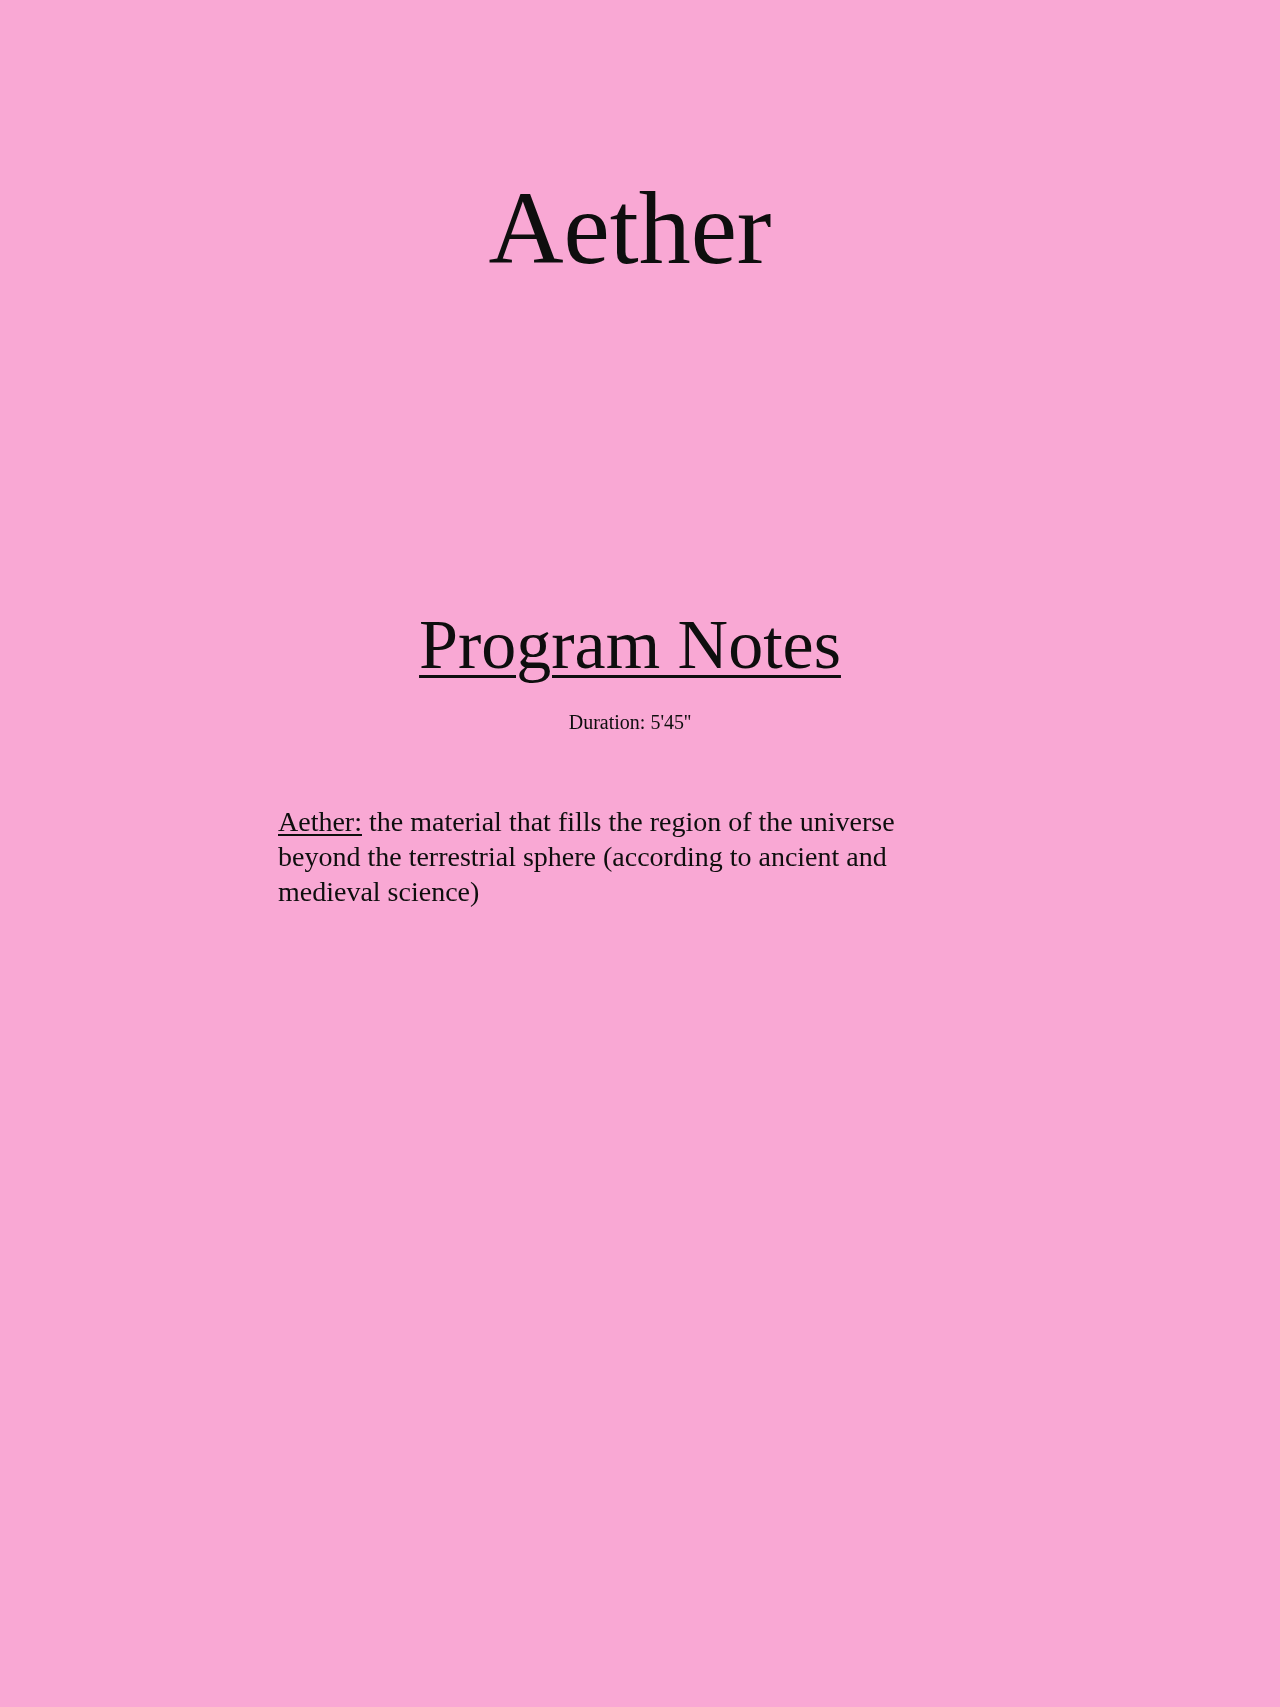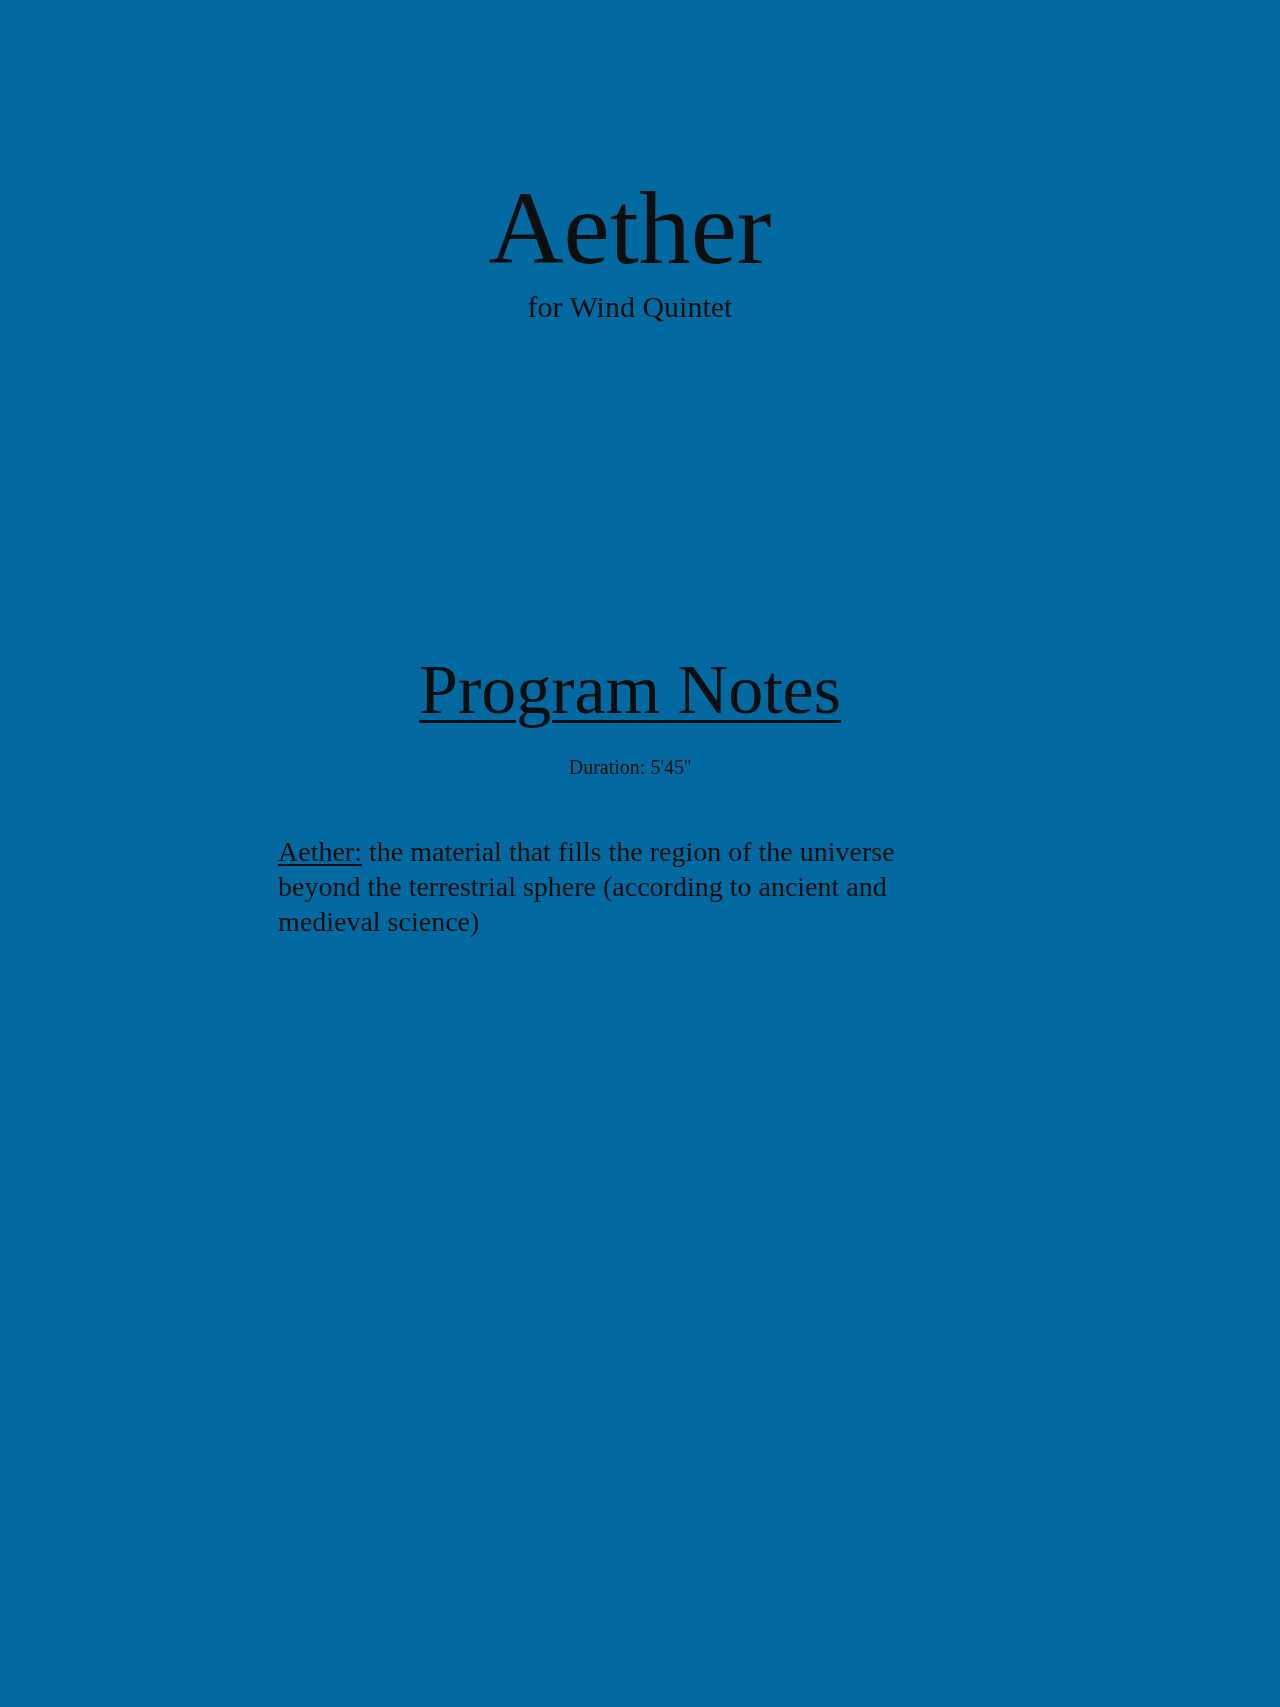--- a/index.html
+++ b/index.html
@@ -48,44 +48,43 @@
     text-decoration-thickness: 3px;
     text-underline-offset: 7px;
   }
   .duration {
     margin: 27px 0 0 0;
     font-size: 20px;
     line-height: 34px;
     text-align: center;
   }
   .body-text {
-    margin-top: 50px;
+    margin-top: 65px;
     width: 631px;
     font-size: 28px;
     line-height: 35px;
     text-align: left;
   }
   .body-text p {
     margin: 0 0 30px 0;
   }
   .term-underline {
     text-decoration: underline;
     text-decoration-thickness: 2px;
     text-underline-offset: 3px;
   }
 </style>
 </head>
 <body>
 
-<div class="page" style="background: #0369a1; color: rgb(14, 14, 14);">
+<div class="page" style="background: #f9a8d4; color: rgb(14, 14, 14);">
   <div class="content">
 
     <h1 class="piece-title">Aether</h1>
 
-    <div class="piece-subtitle">for Wind Quintet</div>
 
     <h2 class="section-heading"><span class="underlined">Program Notes</span></h2>
 
     <div class="duration">Duration: 5'45''</div>
 
     <div class="body-text">
       <p><span class="term-underline">Aether:</span> <span>the material that fills the region of the universe beyond the terrestrial sphere (according to ancient and medieval science)</span></p>
 
     </div>
 

